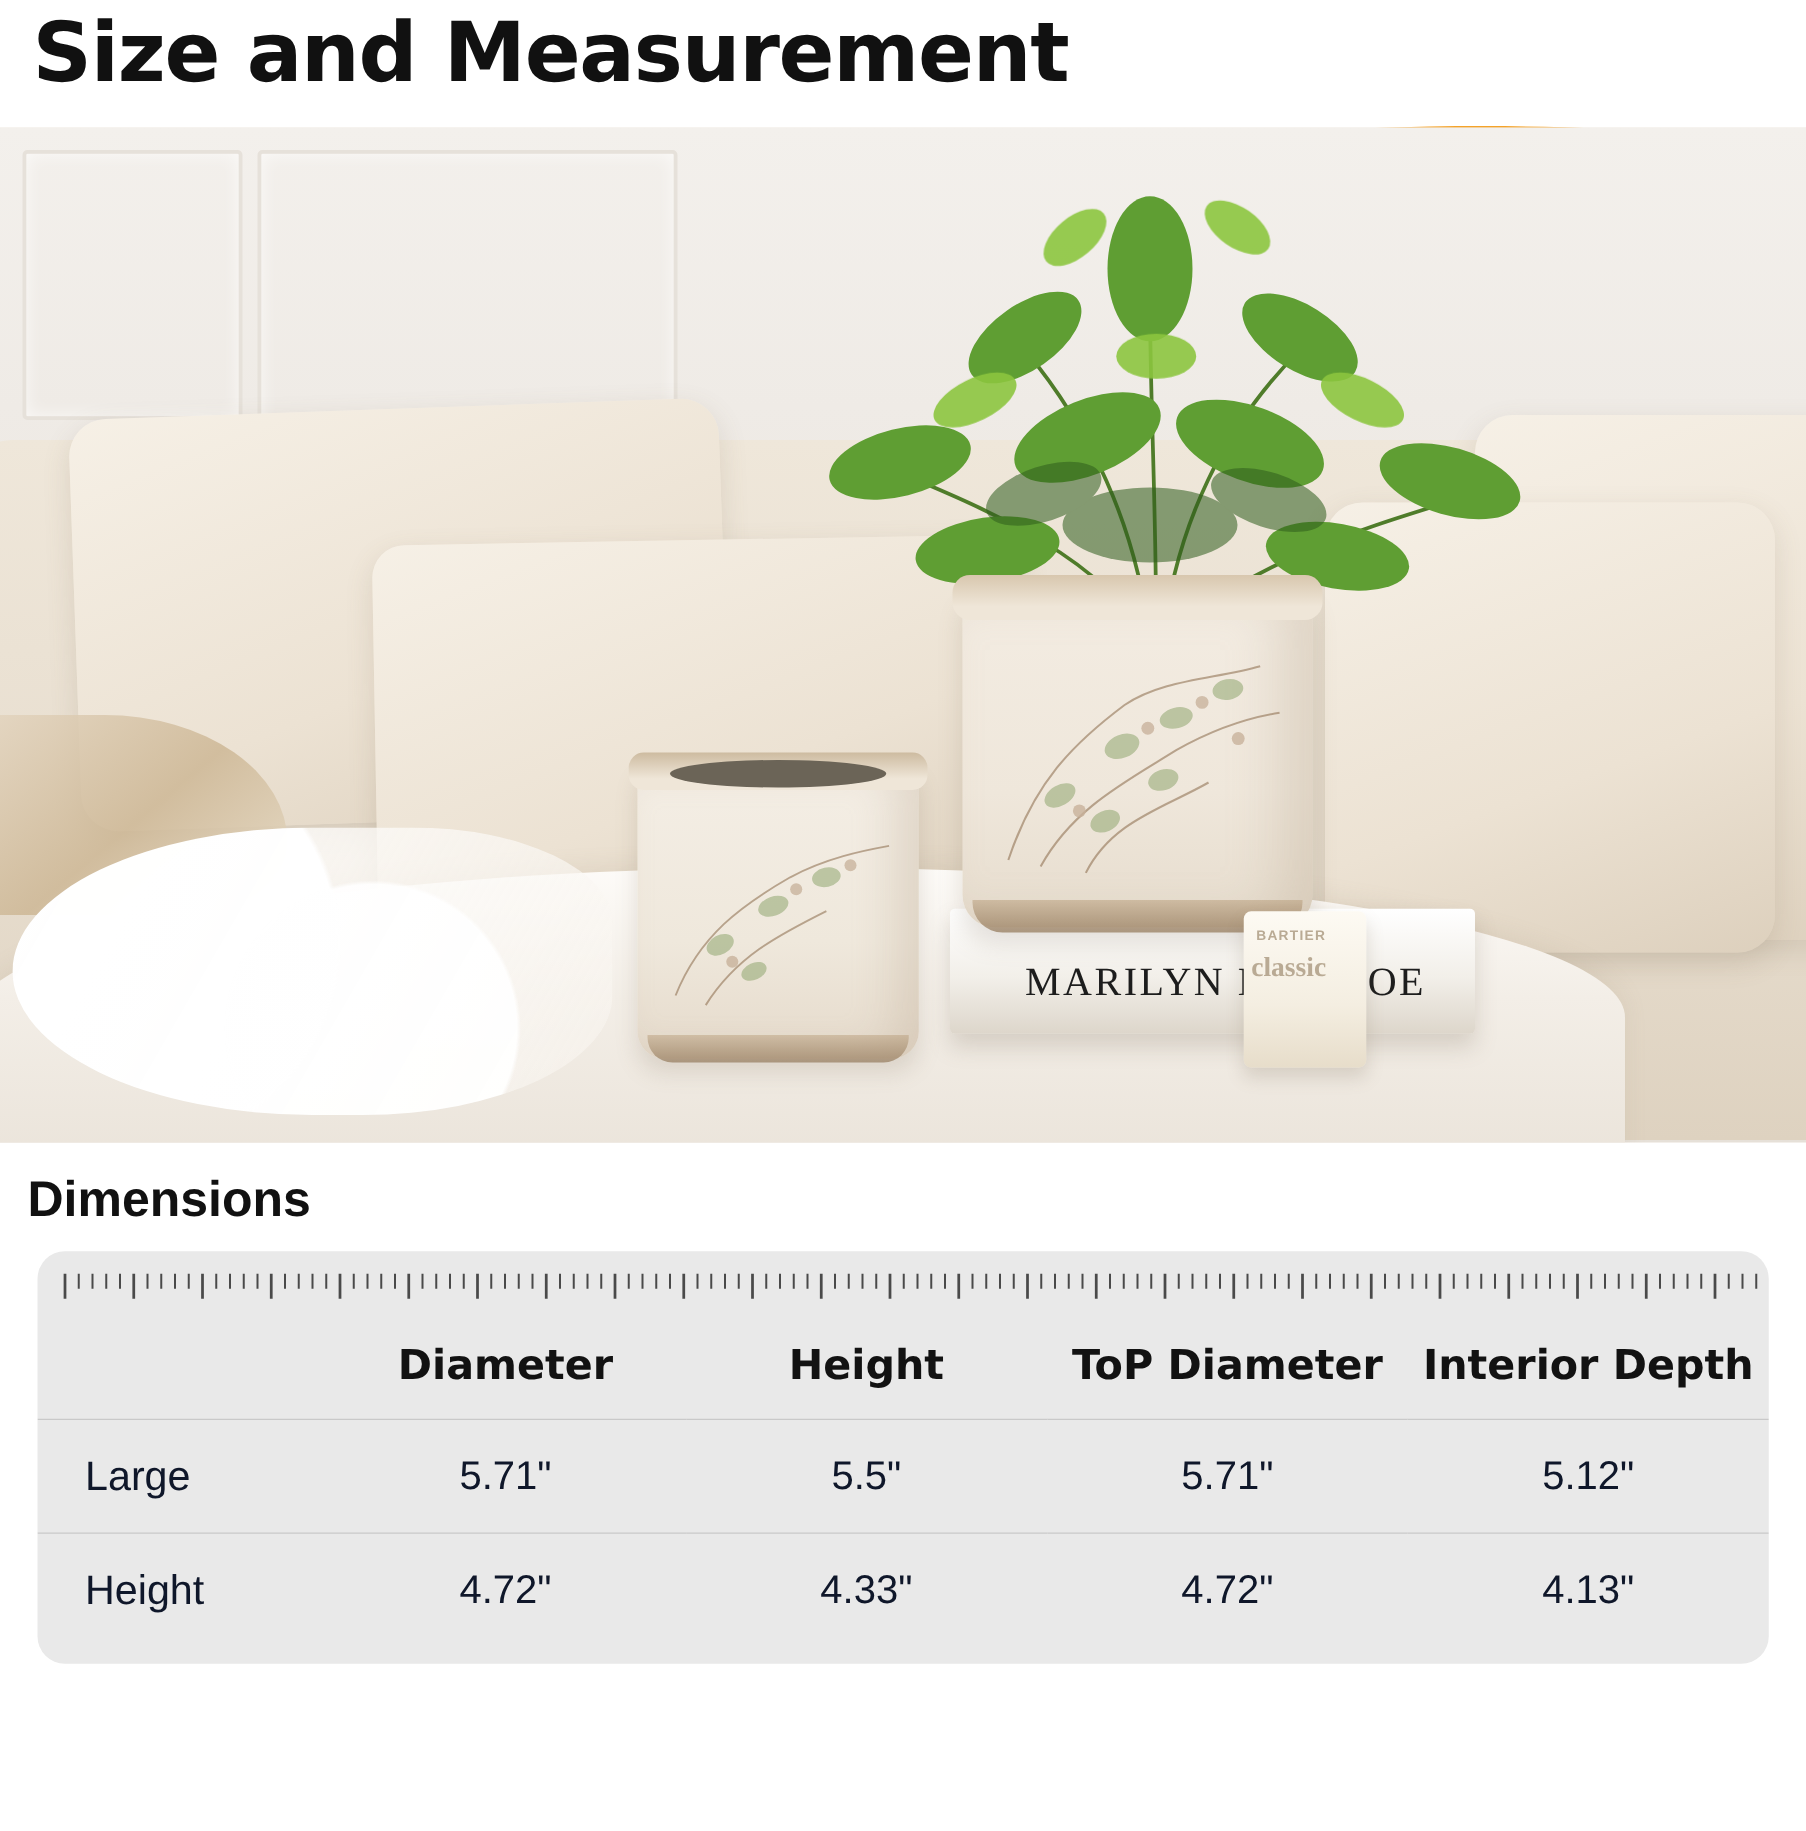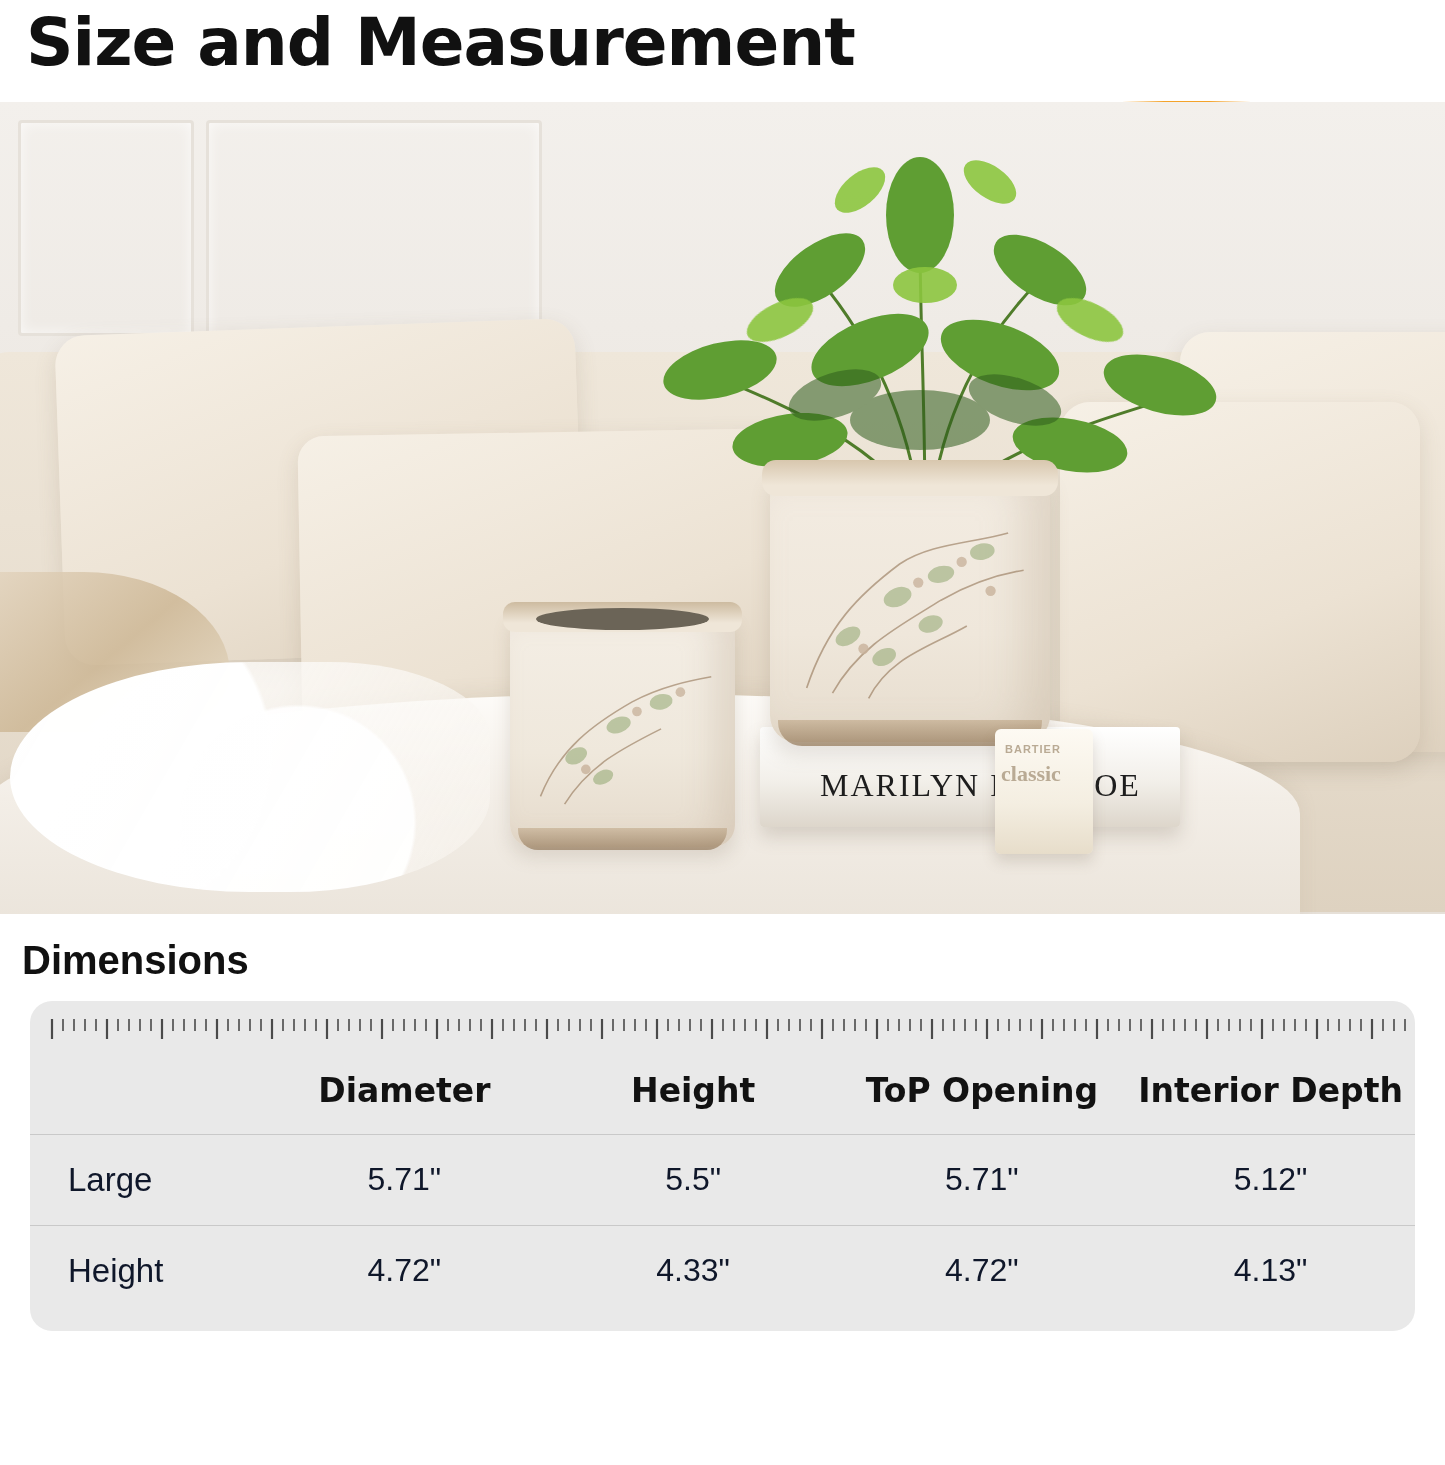--- a/index.html
+++ b/index.html
@@ -544,21 +544,21 @@
           </g>
       </g>
 
     </svg>
     <table class="dim-table">
       <thead>
         <tr>
           <th class="rowlabel-head"></th>
           <th>Diameter</th>
           <th>Height</th>
-          <th>ToP Opening</th>
+          <th>ToP Diameter</th>
           <th>Interior Depth</th>
         </tr>
       </thead>
       <tbody>
         <tr>
           <td class="rowlabel">Large</td>
           <td>5.71"</td>
           <td>5.5"</td>
           <td>5.71"</td>
           <td>5.12"</td>

